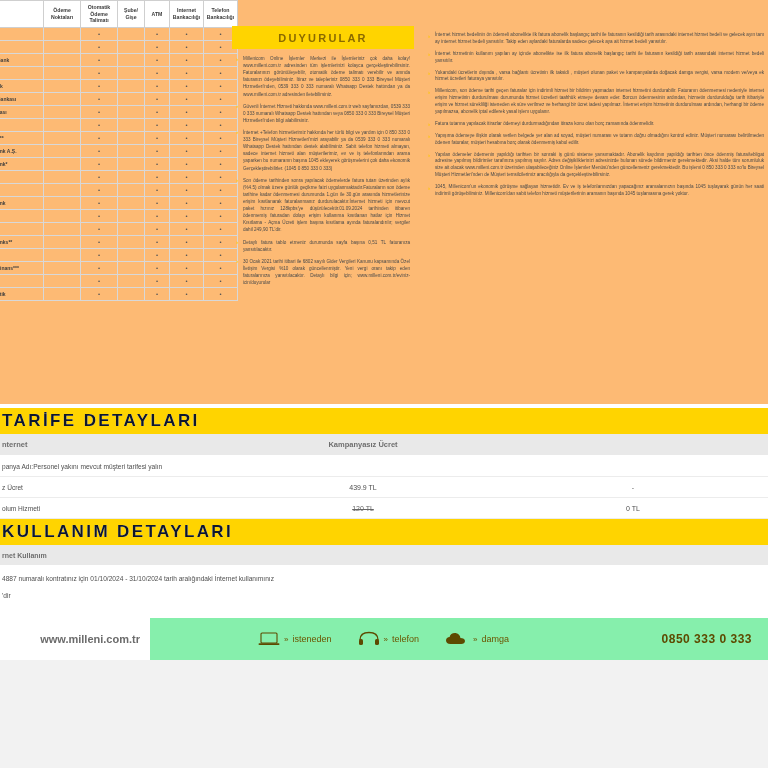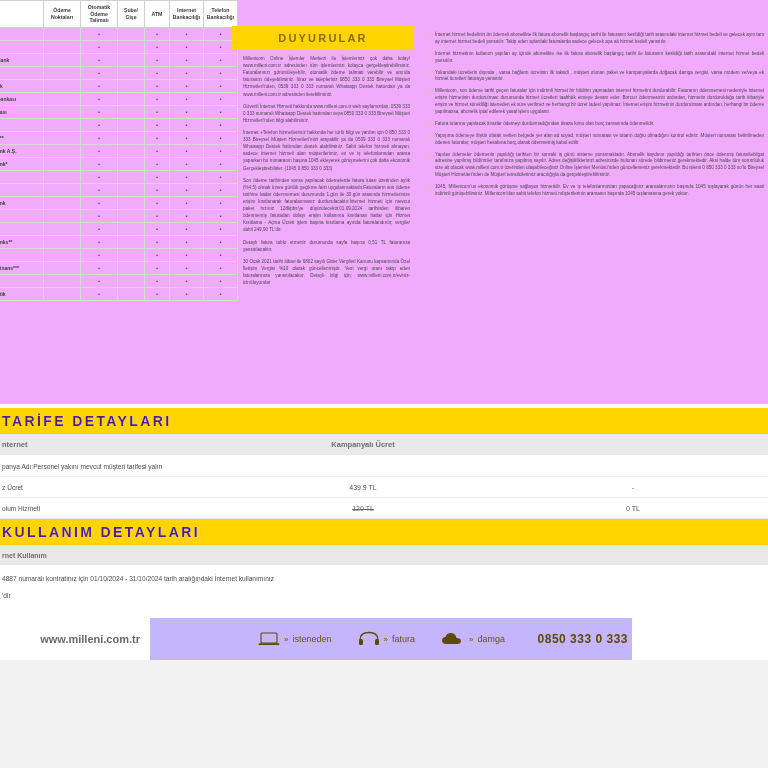--- a/index.html
+++ b/index.html
@@ -11,21 +11,21 @@
     position:relative;
   }
   .page{
     position:absolute;left:0;top:0;width:768px;height:768px;
     background:#ffffff;
     overflow:hidden;
   }
   
   .top-area{
     position:absolute;left:0;top:0;width:768px;height:404px;
-    background:#f0abfc;
+    background:#fdba74;
   }
   
   .tbl-wrap{
     position:absolute;left:-6px;top:0;width:222px;height:404px;
     font-size:5.2px;color:#333;
   }
   table.pay{
     border-collapse:collapse;width:222px;table-layout:fixed;
   }
   table.pay th{
@@ -83,21 +83,21 @@
   .col-aciklama .body-col p{padding-left:7px;}
   
   .sec-tarife{
     position:absolute;left:-40px;top:408px;width:808px;
   }
   .sec-bar{
     background:#ffd400;height:26px;display:flex;align-items:center;
     padding-left:42px;
   }
   .sec-bar .title{
-    font-size:14px;letter-spacing:2.4px;color:#4c1d95;font-weight:bold;
+    font-size:17px;letter-spacing:2.4px;color:#0f172a;font-weight:bold;
     text-shadow:0 0 0 #fff;
   }
   .tar-head{
     display:flex;background:#e9e9e9;height:21px;align-items:center;
     border-bottom:1px solid #ffffff;
   }
   .tar-head div{
     font-size:7.5px;color:#6e6e6e;font-weight:bold;
   }
   .c1{width:268px;padding-left:42px;box-sizing:border-box;}
@@ -116,39 +116,39 @@
   }
   .kul-head{
     display:flex;background:#e9e9e9;height:20px;align-items:center;
   }
   .kul-head .k1{width:300px;padding-left:42px;box-sizing:border-box;font-size:7px;color:#6e6e6e;font-weight:bold;}
   .kul-row{
     padding:8px 42px 4px 42px;font-size:6.6px;color:#4e4e4e;line-height:1.9;
   }
   
   .footer{
-    position:absolute;left:0;top:618px;width:632px;height:42px;
-    background:#c4b5fd;
+    position:absolute;left:0;top:618px;width:768px;height:42px;
+    background:#86efac;
     display:flex;align-items:center;text-align:center;
   }
   .footer .site{
     position:absolute;left:-40px;top:0;height:42px;width:190px;
     background:#ffffff;display:flex;align-items:center;justify-content:flex-end;
     padding-right:10px;box-sizing:border-box;
   }
   .footer .site span{font-size:11px;color:#6b6b6b;font-weight:bold;}
   .foot-items{
     position:absolute;left:258px;top:0;height:42px;display:flex;align-items:center;gap:26px;
   }
   .fi{display:flex;align-items:center;gap:4px;}
   .fi .lab{font-size:9px;color:#6b5500;}
   .fi .chev{font-size:8px;color:#6b5500;}
   .foot-phone{
     position:absolute;right:0px;top:0;height:42px;display:flex;align-items:center;
-    padding-right:4px;
+    padding-right:16px;
   }
   .foot-phone span{font-size:12px;color:#5d4a00;font-weight:bold;letter-spacing:0.5px;}
   .below{
     position:absolute;left:0;top:660px;width:768px;height:108px;background:#f2f2f2;
   }
   svg{display:block;}
 </style>
 </head>
 <body>
 
@@ -390,21 +390,21 @@
         </div>
     </div>
   </div>
 
   <div class="sec-tarife">
     <div class="sec-bar">
       <span class="title">TARİFE DETAYLARI</span>
     </div>
     <div class="tar-head">
       <div class="c1">nternet</div>
-      <div class="c3">Kampanyalı Ücret</div>
+      <div class="c2">Kampanyasız Ücret</div>
     </div>
     <div id="tarife-rows">
         <div class="tar-row">
           <div class="c1">panya Adı:Personel yakını mevcut müşteri tarifesi yalın</div>
           <div class="c2"></div>
           <div class="c3"></div>
         </div>
         <div class="tar-row">
           <div class="c1">z Ücret</div>
           <div class="c2">439.9 TL</div>
@@ -446,21 +446,21 @@
       </div>
       <div class="fi">
         <span>
           <svg width="22" height="16" viewBox="0 0 22 16">
             <path d="M2 9 C2 3 7 1.5 11 1.5 C15 1.5 20 3 20 9" fill="none" stroke="#5d4a00" stroke-width="1.3"></path>
             <rect x="1" y="8" width="4" height="6" rx="1.6" fill="#5d4a00"></rect>
             <rect x="17" y="8" width="4" height="6" rx="1.6" fill="#5d4a00"></rect>
           </svg>
         </span>
         <span class="chev">»</span>
-        <span class="lab">fatura</span>
+        <span class="lab">telefon</span>
       </div>
       <div class="fi">
         <span>
           <svg width="24" height="14" viewBox="0 0 24 14">
             <path d="M5.5 12 C2.4 12 1 10.2 1 8.4 C1 6.5 2.6 5 4.6 5 C5.1 2.6 7.2 1 9.8 1 C12.8 1 15.2 3.2 15.4 6 C18 6 20 7.3 20 9.1 C20 11 18.4 12 16.3 12 Z" fill="#5d4a00"></path>
           </svg>
         </span>
         <span class="chev">»</span>
         <span class="lab">damga</span>
       </div>

